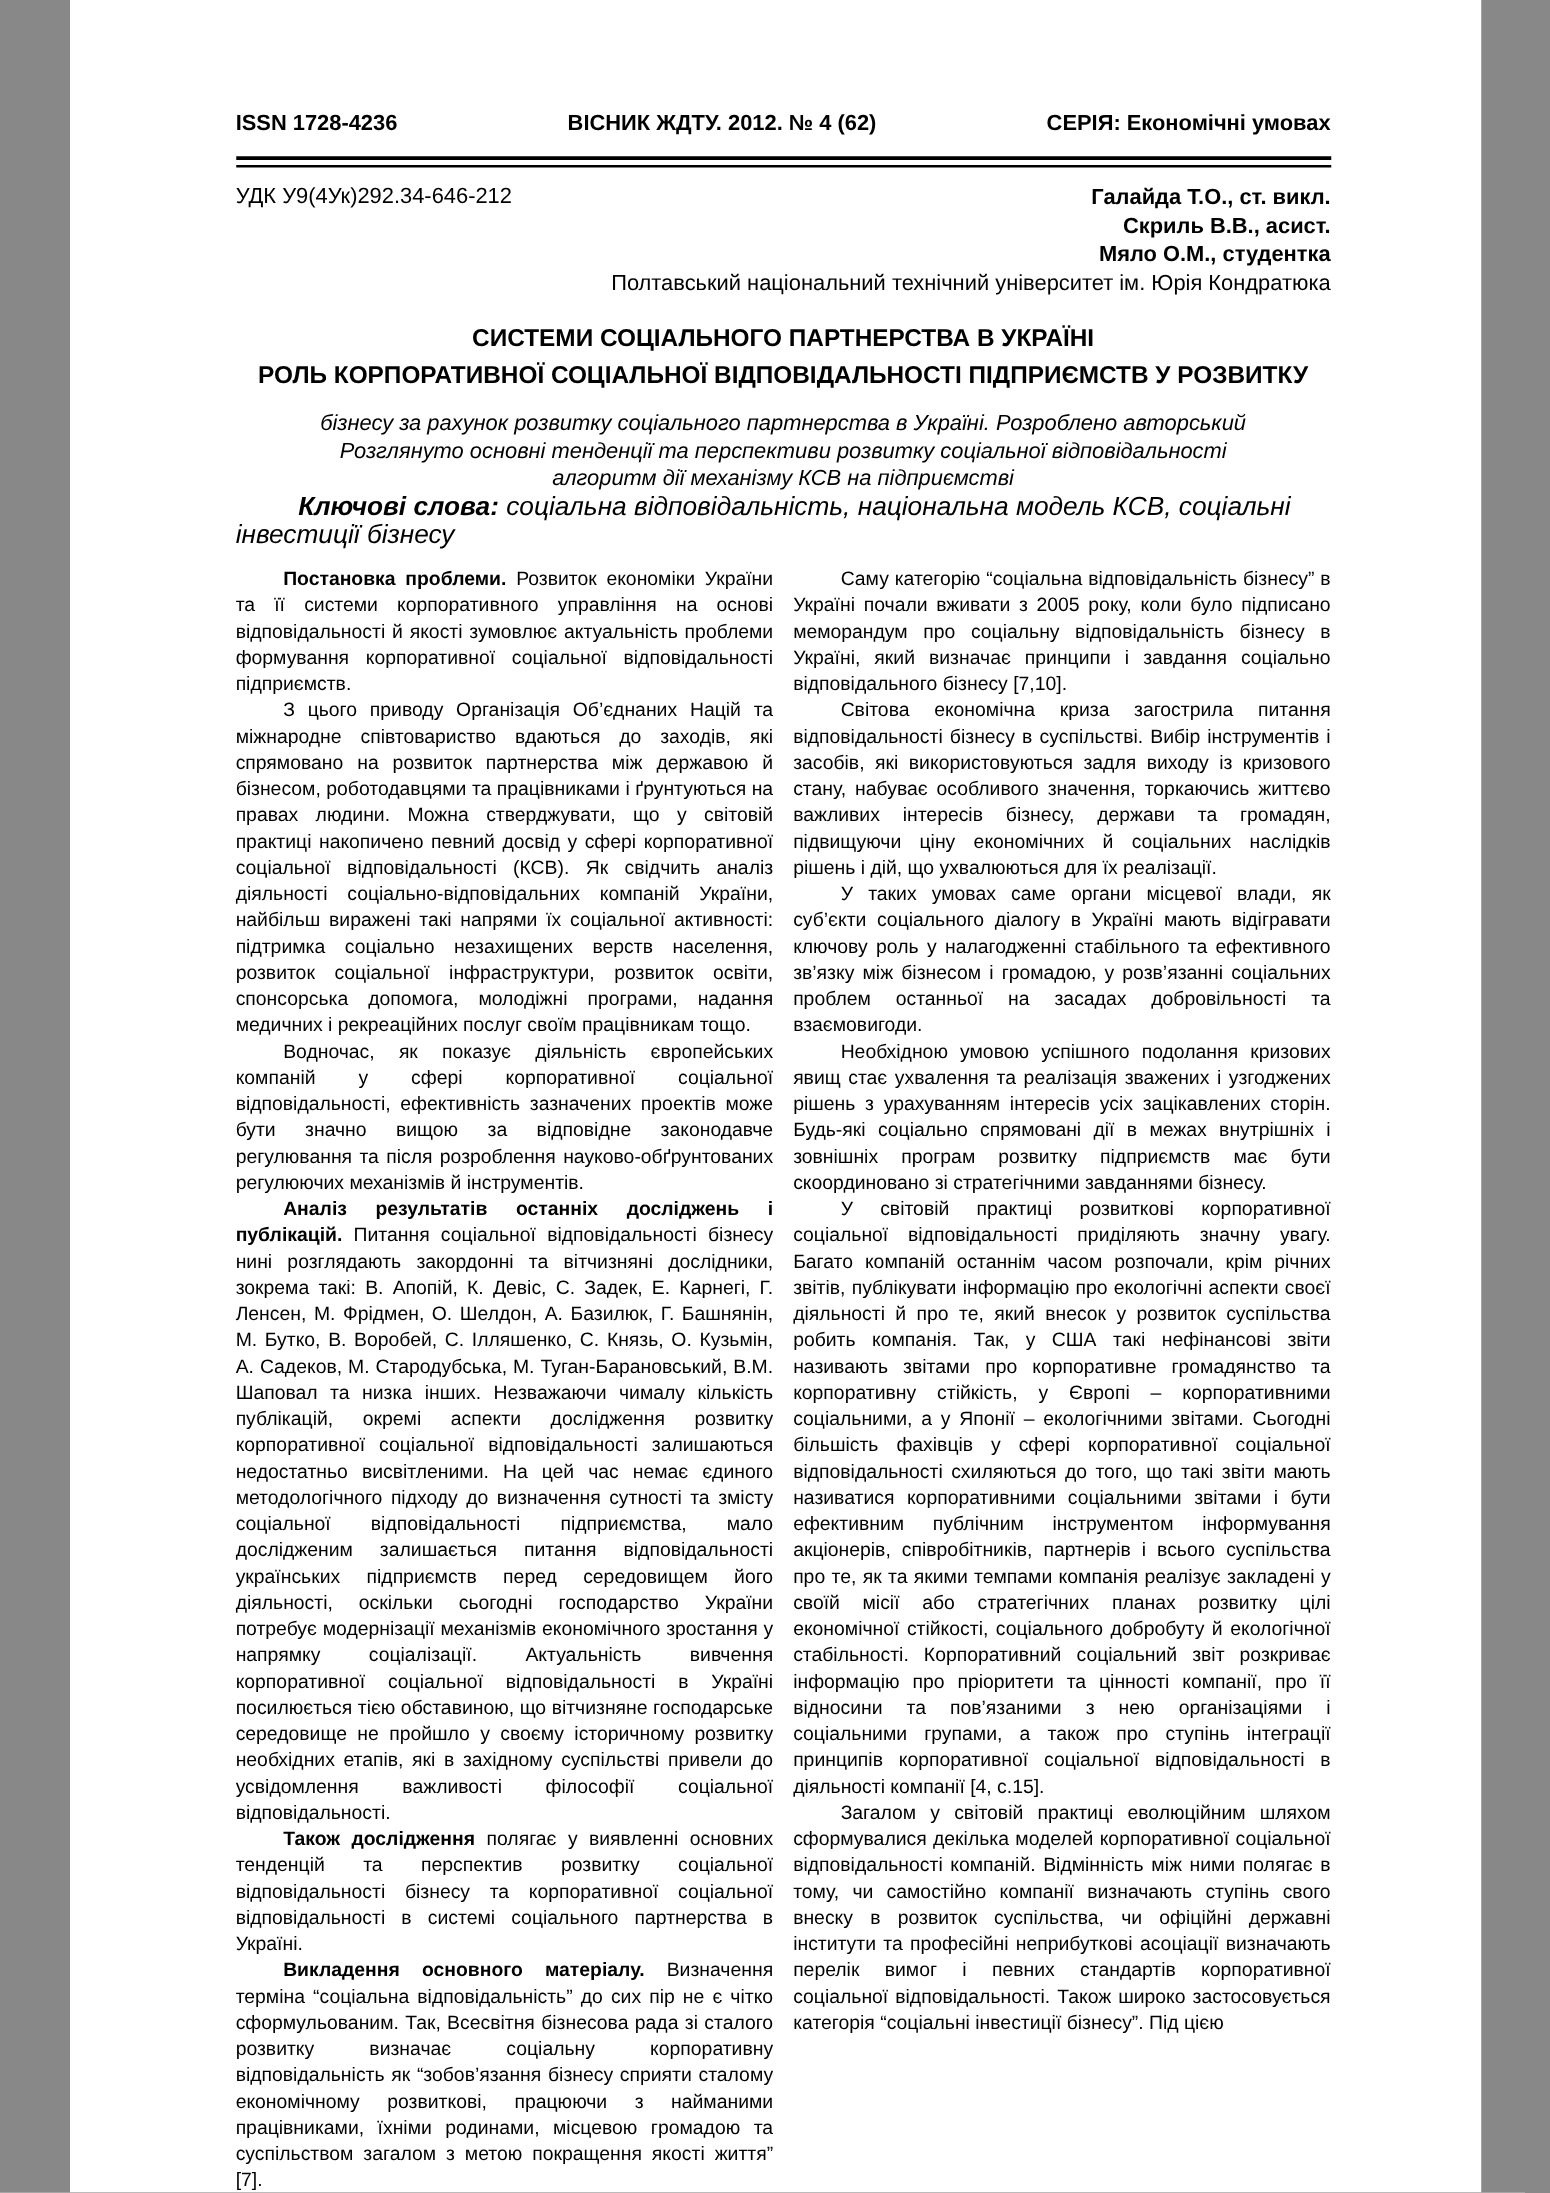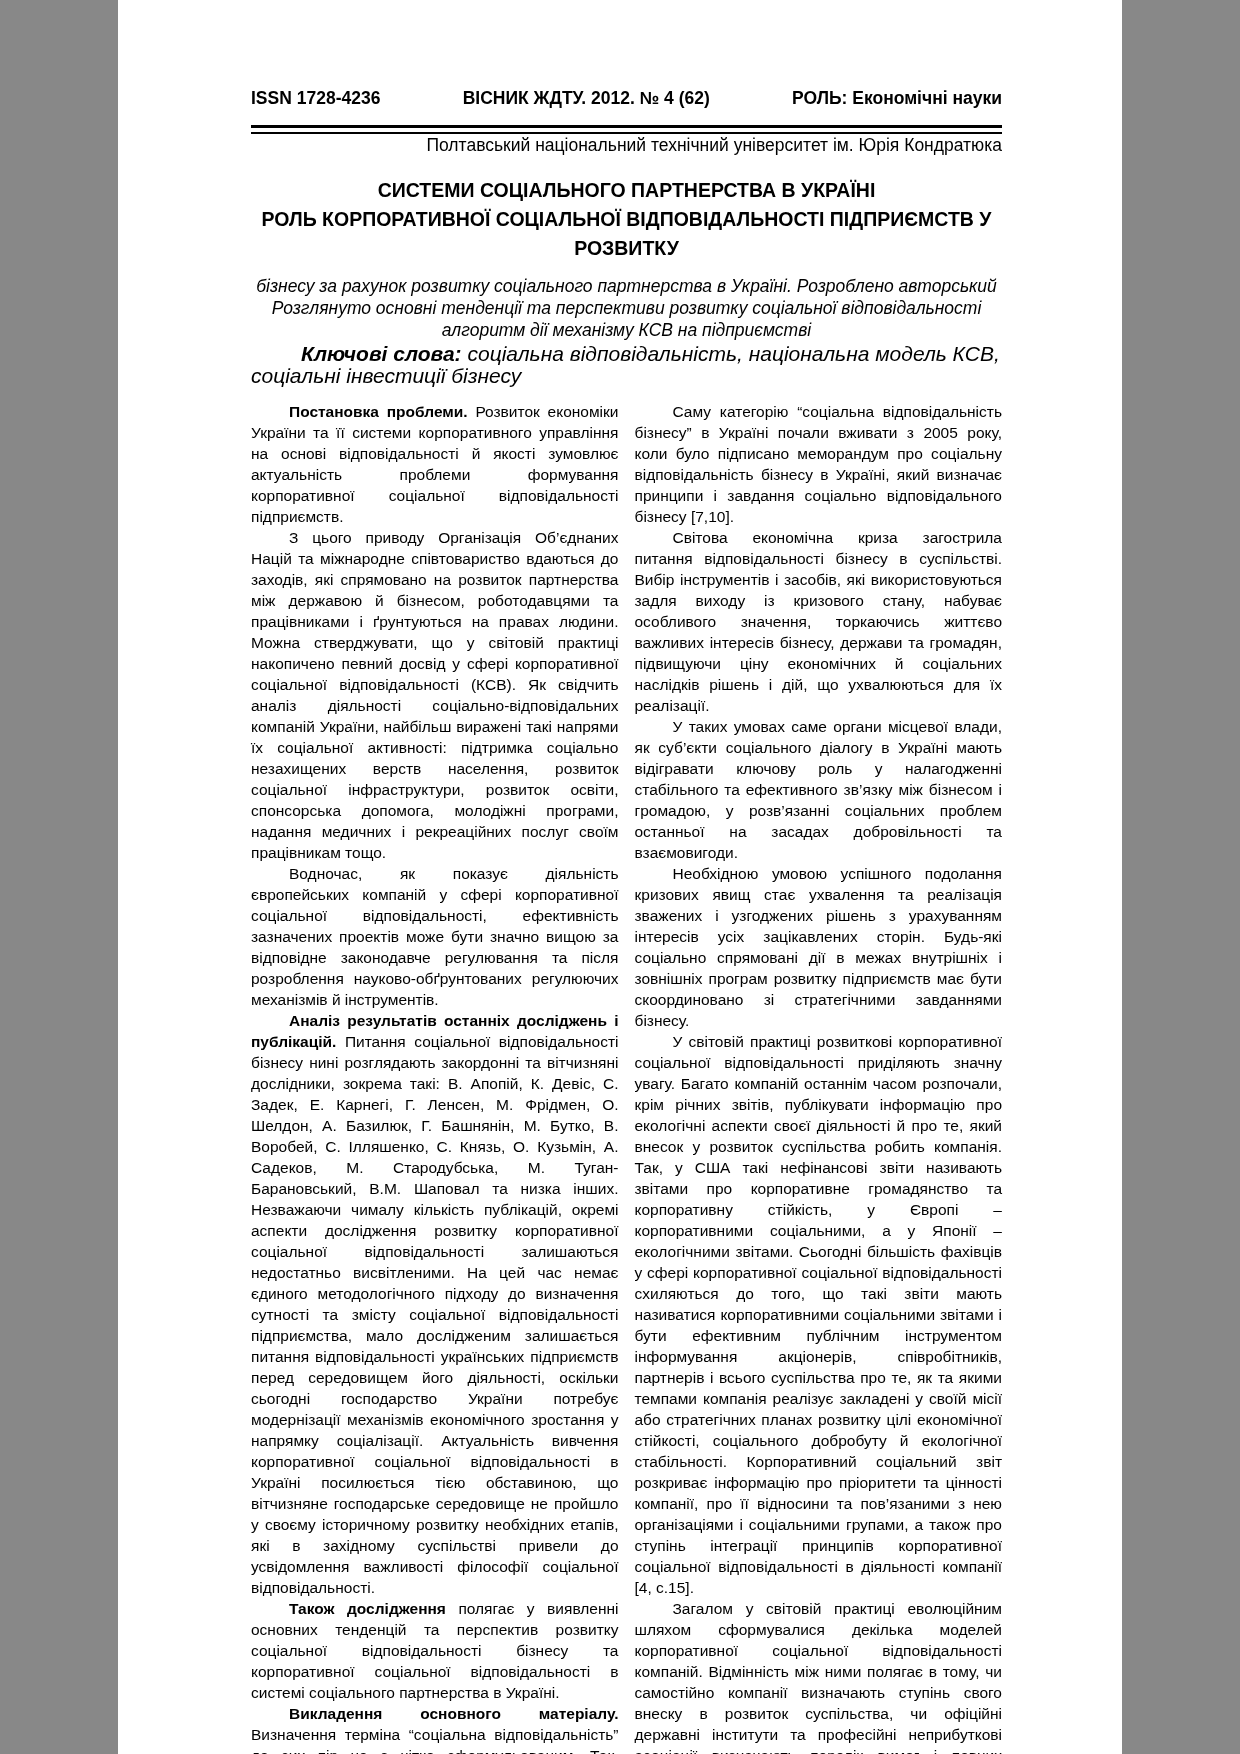--- a/index.html
+++ b/index.html
@@ -1,18 +1,18 @@
 <!DOCTYPE html>
 <html lang="uk"><head>
 <meta charset="utf-8">
 <style>
   html,body{margin:0;padding:0;background:#888;}
   .page{
     position:relative;
-    width:1004px;height:1754px;
+    width:1129px;height:1754px;
     margin:0 auto;
     background:#fff;
     color:#000;
     font-family:"Liberation Sans",sans-serif;
     box-sizing:border-box;
     padding:0 120px 0 133px;
     overflow:hidden;
   }
   .header-row{
     display:flex;justify-content:space-between;align-items:baseline;
@@ -34,25 +34,33 @@
   .footer{margin-top:38px;font-size:17px;}
 </style>
 </head>
 <body>
 
 <div class="page">
 
   <div class="header-row">
     <span>ISSN 1728-4236</span>
     <span>ВІСНИК ЖДТУ. 2012. № 4 (62)</span>
-    <span>РОЛЬ: Економічні науки</span>
+    <span>СЕРІЯ: Економічні умовах</span>
   </div>
 
   <div class="rule"></div>
 
+  <div class="meta-row">
+    <div class="udc">УДК У9(4Ук)292.34-646-212</div>
+    <div class="authors">
+      <div>Галайда Т.О., ст. викл.</div>
+      <div>Скриль В.В., асист.</div>
+      <div>Мяло О.М., студентка</div>
+    </div>
+  </div>
 
   <div class="affiliation">Полтавський національний технічний університет ім. Юрія Кондратюка</div>
 
   <div class="title">
     <div>СИСТЕМИ СОЦІАЛЬНОГО ПАРТНЕРСТВА В УКРАЇНІ</div>
     <div>РОЛЬ КОРПОРАТИВНОЇ СОЦІАЛЬНОЇ ВІДПОВІДАЛЬНОСТІ ПІДПРИЄМСТВ У РОЗВИТКУ</div>
   </div>
 
   <div class="abstract">
     <div>бізнесу за рахунок розвитку соціального партнерства в Україні. Розроблено авторський</div>

